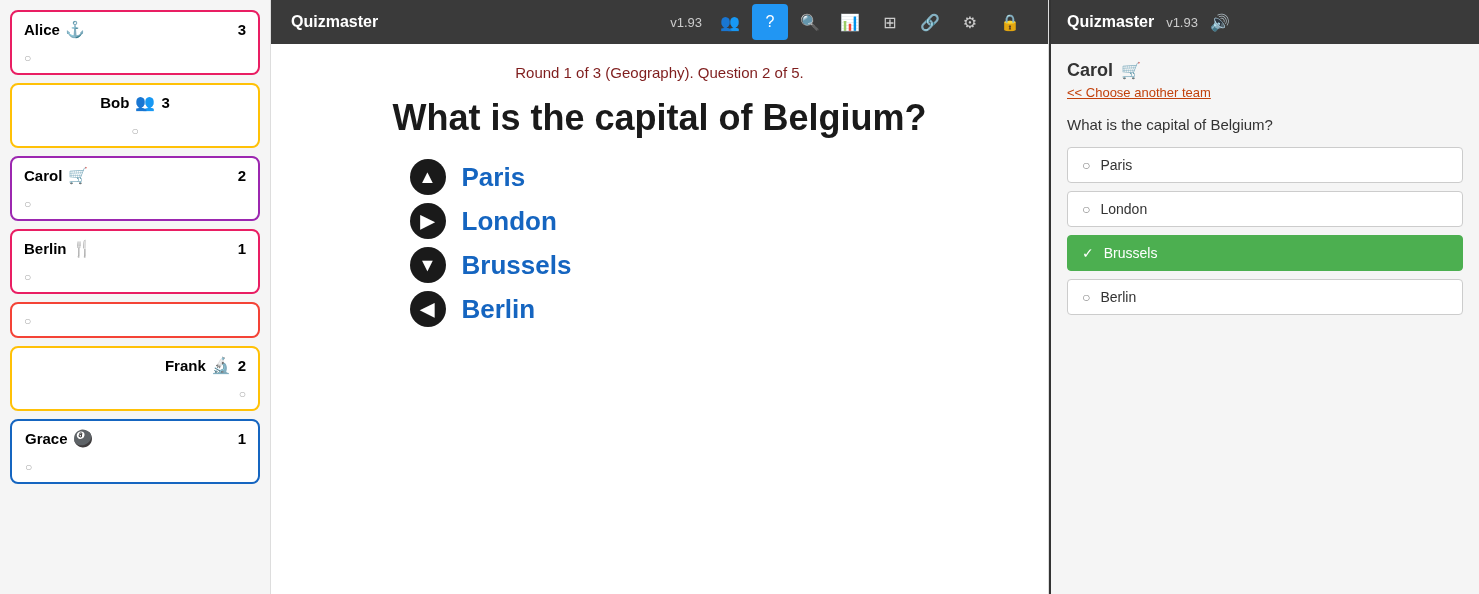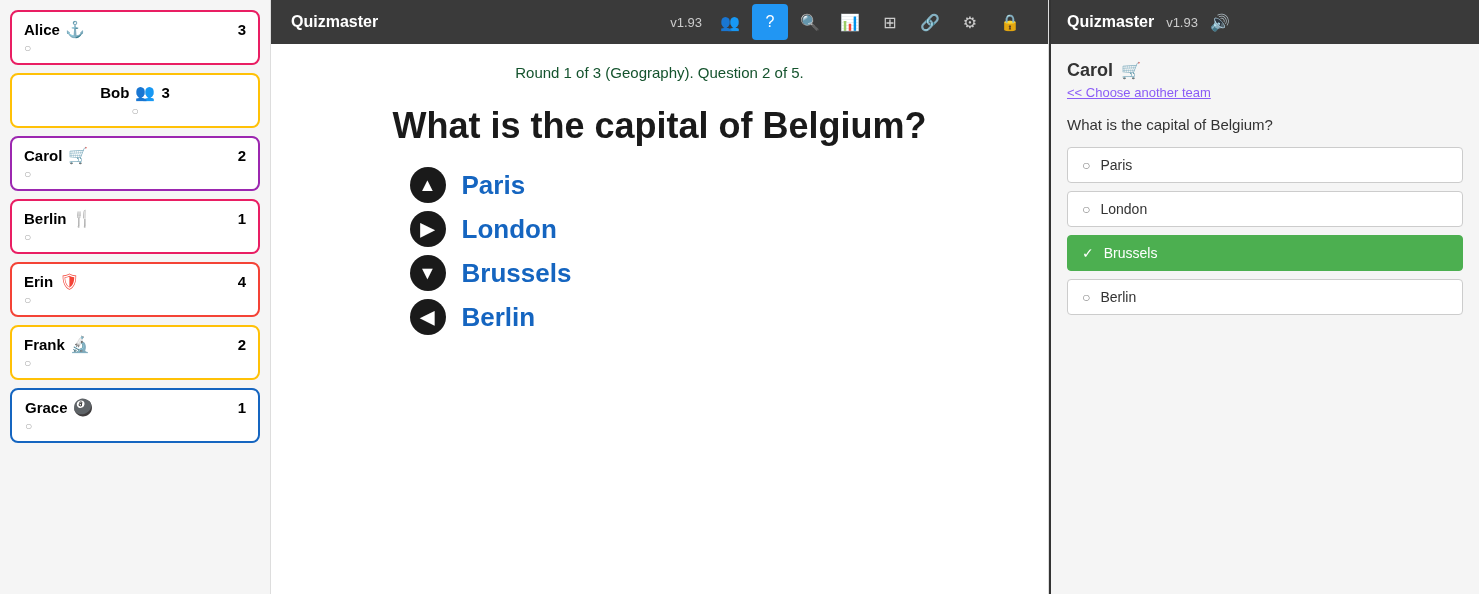--- a/index.html
+++ b/index.html
@@ -14,20 +14,21 @@
       overflow-y: auto;
     }
     .player-card {
       border-radius: 8px;
       border: 2px solid;
       padding: 8px 12px;
       margin-bottom: 8px;
       background: white;
       display: flex;
       flex-direction: column;
+      gap: 10px;
     }
     .player-card-top {
       display: flex;
       align-items: center;
       gap: 6px;
     }
     .player-name { font-weight: bold; font-size: 15px; }
     .player-icon { font-size: 16px; }
     .player-score { font-weight: bold; font-size: 15px; margin-left: auto; }
     .player-radio { color: #aaa; font-size: 12px; margin-top: 2px; }
@@ -70,22 +71,22 @@
 
     .question-area {
       flex: 1;
       padding: 20px 40px;
       display: flex;
       flex-direction: column;
       align-items: center;
     }
     .round-info {
       font-size: 15px;
-      color: #14532d;
-      margin-bottom: 24px;
+      color: #7f1d1d;
+      margin-bottom: 16px;
       text-align: center;
     }
     .question-title {
       font-size: 36px;
       font-weight: bold;
       color: #1a1a1a;
       text-align: center;
       margin-bottom: 18px;
     }
     .scoring-info {
@@ -158,21 +159,21 @@
       gap: 12px;
     }
     .right-app-title { color: white; font-size: 16px; font-weight: bold; }
     .right-version { color: #ccc; font-size: 13px; }
     .right-icon { color: #2196F3; font-size: 16px; }
 
     .right-content { padding: 16px; flex: 1; }
     .carol-header { display: flex; align-items: center; gap: 8px; margin-bottom: 4px; }
     .carol-name { font-size: 18px; font-weight: bold; color: #333; }
     .carol-icon { color: #8B0000; font-size: 16px; }
-    .choose-team { color: #8b5cf6; font-size: 13px; text-decoration: underline; cursor: pointer; margin-bottom: 16px; display: block; }
+    .choose-team { color: #c2410c; font-size: 13px; text-decoration: underline; cursor: pointer; margin-bottom: 16px; display: block; }
     .right-question { font-size: 15px; color: #333; margin-bottom: 14px; }
 
     .answer-option {
       display: flex;
       align-items: center;
       gap: 10px;
       padding: 9px 14px;
       border: 1px solid #ccc;
       border-radius: 4px;
       margin-bottom: 8px;
@@ -219,28 +220,23 @@
   </div>
     <div class="player-card" style="border-color: rgb(233, 30, 99);">
     <div class="player-card-top">
       <span class="player-name">Berlin</span>
       <span class="player-icon" style="color:#e91e63">🍴</span>
       <span class="player-score">1</span>
     </div>
     <div class="player-radio">○</div>
   </div>
     <div class="player-card" style="border-color: rgb(244, 67, 54);">
-    <div class="player-card-top">
-      <span class="player-name">Erin</span>
-      <span class="player-icon" style="color:#f44336">🛡</span>
-      <span class="player-score">4</span>
-    </div>
-    <div class="player-radio">○</div>
-  </div>
-    <div class="player-card" style="border-color: rgb(255, 193, 7);">
+    <div class="player-radio">○</div>
+  </div>
+    <div class="player-card" style="border-color: rgb(255, 193, 7); align-items: flex-end;">
     <div class="player-card-top">
       <span class="player-name">Frank</span>
       <span class="player-icon" style="color:#FFC107">🔬</span>
       <span class="player-score">2</span>
     </div>
     <div class="player-radio">○</div>
   </div>
     <div class="player-card" style="border-color: rgb(21, 101, 192); padding-left: 13px;">
     <div class="player-card-top">
       <span class="player-name">Grace</span>

